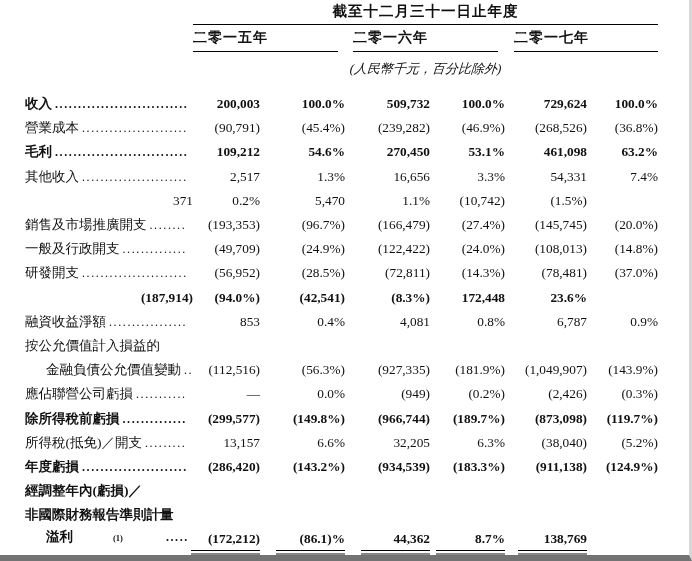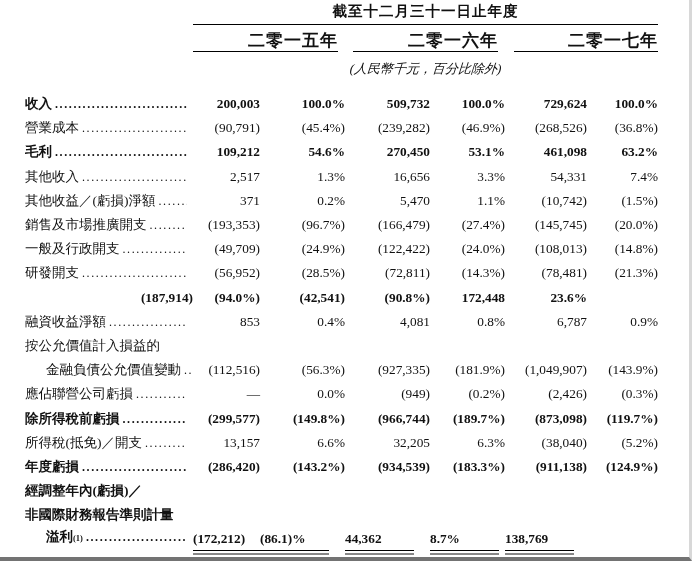--- a/index.html
+++ b/index.html
@@ -2,39 +2,39 @@
 <html><head>
 <meta charset="utf-8">
 <style>
   html,body{margin:0;padding:0;background:#ffffff;}
   .page{
     position:relative;
     width:692px;height:561px;
     box-sizing:border-box;
     background:#ffffff;
     border-right:3px solid #d8d8d8;
-    border-bottom:4px solid #737373;
+    border-bottom:6px solid #737373;
     font-family:"Liberation Serif","DejaVu Serif",serif;
     color:#111111;
     overflow:hidden;
     padding-left:25px;padding-right:33px;
   }
   .content{position:relative;width:633px;}
 
   
   .tbl-header{position:relative;height:92px;}
   .h-title{
     position:absolute;left:168px;width:465px;top:2px;
     text-align:center;font-weight:bold;font-size:14.5px;letter-spacing:1px;
   }
   .h-rule{position:absolute;left:168px;width:465px;top:24px;border-top:1.5px solid #000;}
   .year-block{
     position:absolute;top:29px;height:22px;
     border-bottom:1.5px solid #000;
-    text-align:right;font-weight:bold;font-size:17px;letter-spacing:1px;
+    text-align:left;font-weight:bold;font-size:14px;letter-spacing:1px;
   }
   .yb-0{left:168px;width:145px;}
   .yb-1{left:328px;width:145px;font-family:Liberation Serif, serif;}
   .yb-2{left:489px;width:144px;}
   .h-note{
     position:absolute;left:168px;width:465px;top:60px;
     text-align:center;font-style:italic;font-size:13px;
     transform:skewX(-4deg);
   }
 
@@ -59,21 +59,21 @@
     font-size:12px;letter-spacing:1.6px;
   }
   .num{
     text-align:right;font-size:13.3px;white-space:nowrap;
   }
   sup.fnote{font-size:8.5px;line-height:0;vertical-align:6px;}
 
   
   .row.final{height:34px;align-items:start;padding-top:1px;}
   .row.final .num{
-    display:flex;flex-direction:column;align-items:flex-start;
+    display:flex;flex-direction:column;align-items:flex-end;
     justify-content:flex-start;line-height:21px;
   }
   .dbl{
     width:69px;height:2px;margin-top:1px;
     border-top:1.4px solid #000000;
     border-bottom:2.6px solid #888888;
   }
 </style>
 </head>
 <body>
@@ -133,24 +133,20 @@
             <span class="leader"></span>
           </div>
           <div class="num"><span>2,517</span></div>
           <div class="num"><span>1.3%</span></div>
           <div class="num"><span>16,656</span></div>
           <div class="num"><span>3.3%</span></div>
           <div class="num"><span>54,331</span></div>
           <div class="num"><span>7.4%</span></div>
         </div>
         <div class="row">
-          <div class="label-cell">
-            <span>其他收益／(虧損)淨額</span>
-            <span class="leader"></span>
-          </div>
           <div class="num"><span>371</span></div>
           <div class="num"><span>0.2%</span></div>
           <div class="num"><span>5,470</span></div>
           <div class="num"><span>1.1%</span></div>
           <div class="num"><span>(10,742)</span></div>
           <div class="num"><span>(1.5%)</span></div>
         </div>
         <div class="row">
           <div class="label-cell">
             <span>銷售及市場推廣開支</span>
@@ -178,27 +174,27 @@
         <div class="row">
           <div class="label-cell">
             <span>研發開支</span>
             <span class="leader"></span>
           </div>
           <div class="num"><span>(56,952)</span></div>
           <div class="num"><span>(28.5%)</span></div>
           <div class="num"><span>(72,811)</span></div>
           <div class="num"><span>(14.3%)</span></div>
           <div class="num"><span>(78,481)</span></div>
-          <div class="num"><span>(21.3%)</span></div>
+          <div class="num"><span>(37.0%)</span></div>
         </div>
         <div class="row bold">
           <div class="num"><span>(187,914)</span></div>
           <div class="num"><span>(94.0%)</span></div>
           <div class="num"><span>(42,541)</span></div>
-          <div class="num"><span>(90.8%)</span></div>
+          <div class="num"><span>(8.3%)</span></div>
           <div class="num"><span>172,448</span></div>
           <div class="num"><span>23.6%</span></div>
         </div>
         <div class="row">
           <div class="label-cell">
             <span>融資收益淨額</span>
             <span class="leader"></span>
           </div>
           <div class="num"><span>853</span></div>
           <div class="num"><span>0.4%</span></div>
@@ -294,21 +290,21 @@
             <span>非國際財務報告準則計量</span>
           </div>
           <div class="num"></div>
           <div class="num"></div>
           <div class="num"></div>
           <div class="num"></div>
           <div class="num"></div>
           <div class="num"></div>
         </div>
         <div class="row bold final">
-          <div class="label-cell" style="padding-left: 21px;">
+          <div class="label-cell" style="padding-left: 21px; gap: 40px;">
             <span>溢利</span>
             <sup class="fnote">(1)</sup>
             <span class="leader"></span>
           </div>
           <div class="num">
             <span>(172,212)</span>
             <div class="dbl"></div>
           </div>
           <div class="num">
             <span>(86.1)%</span>

